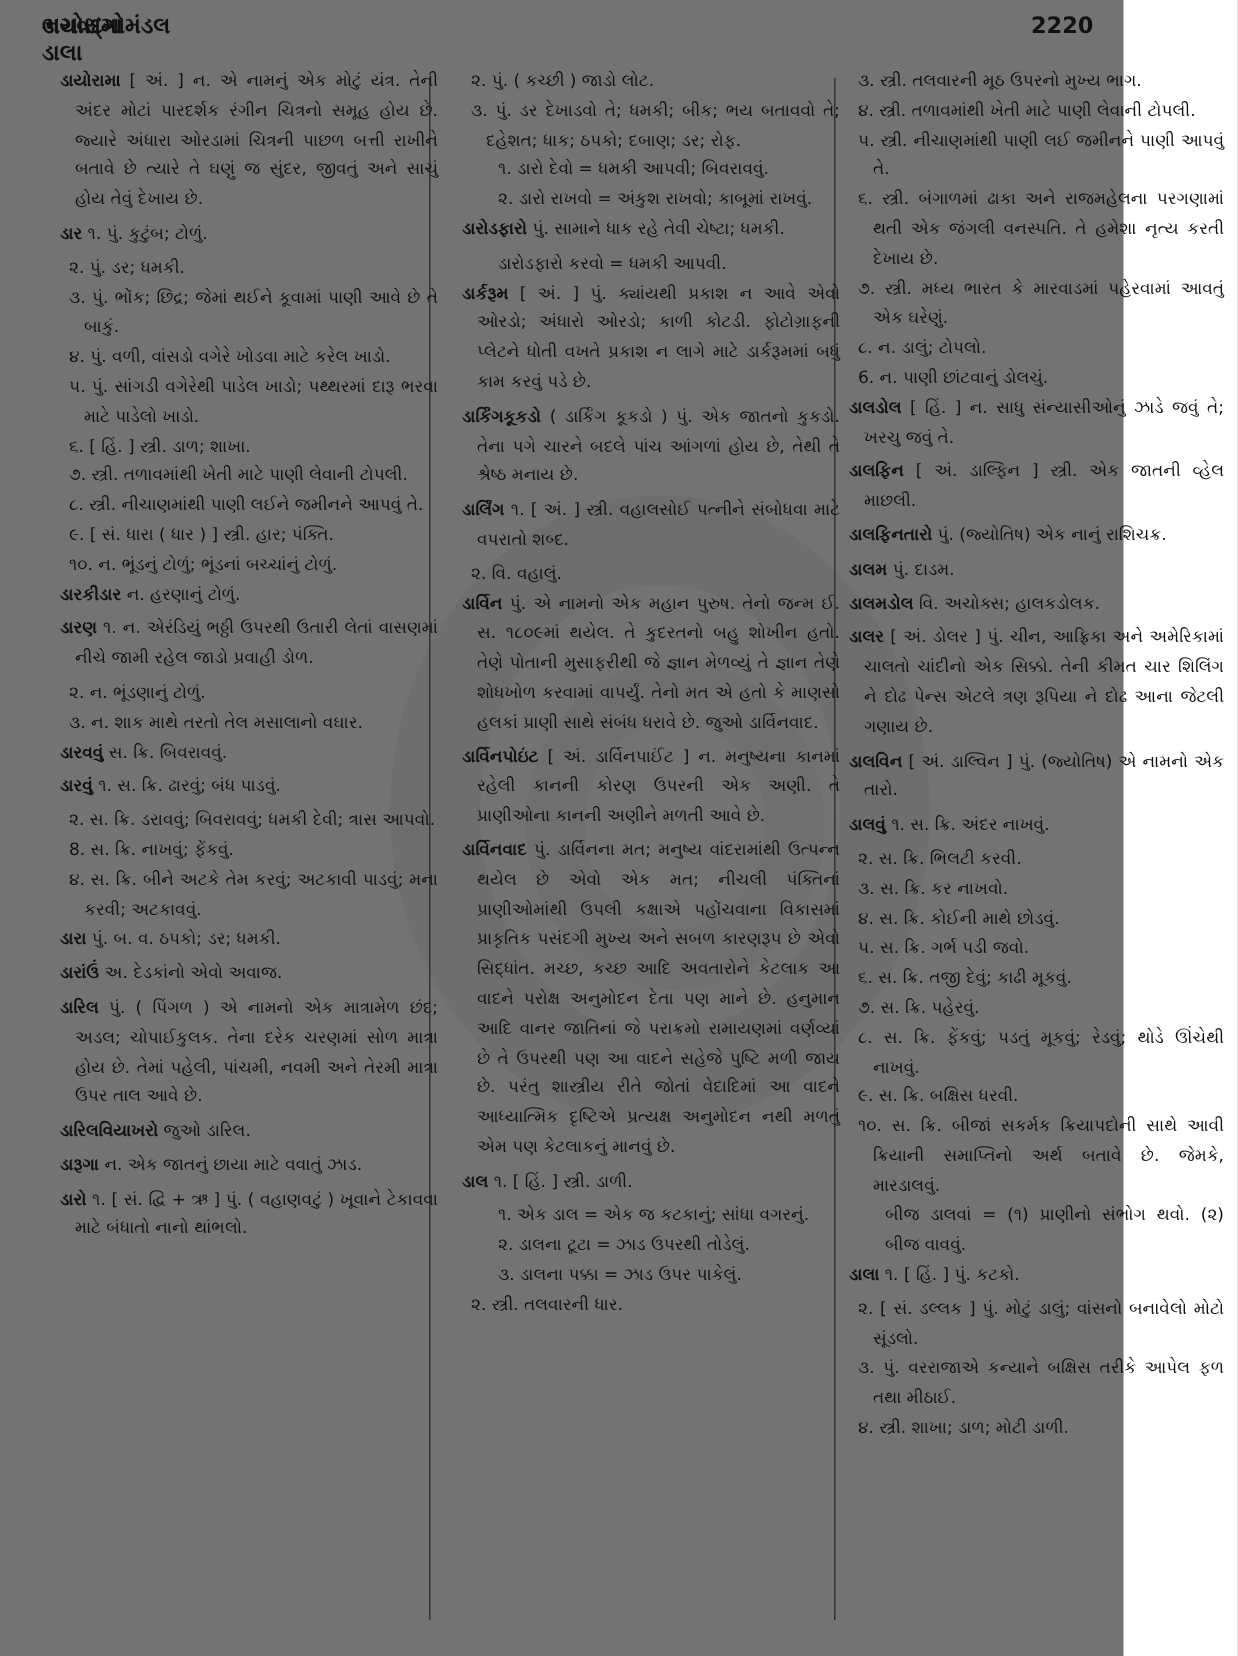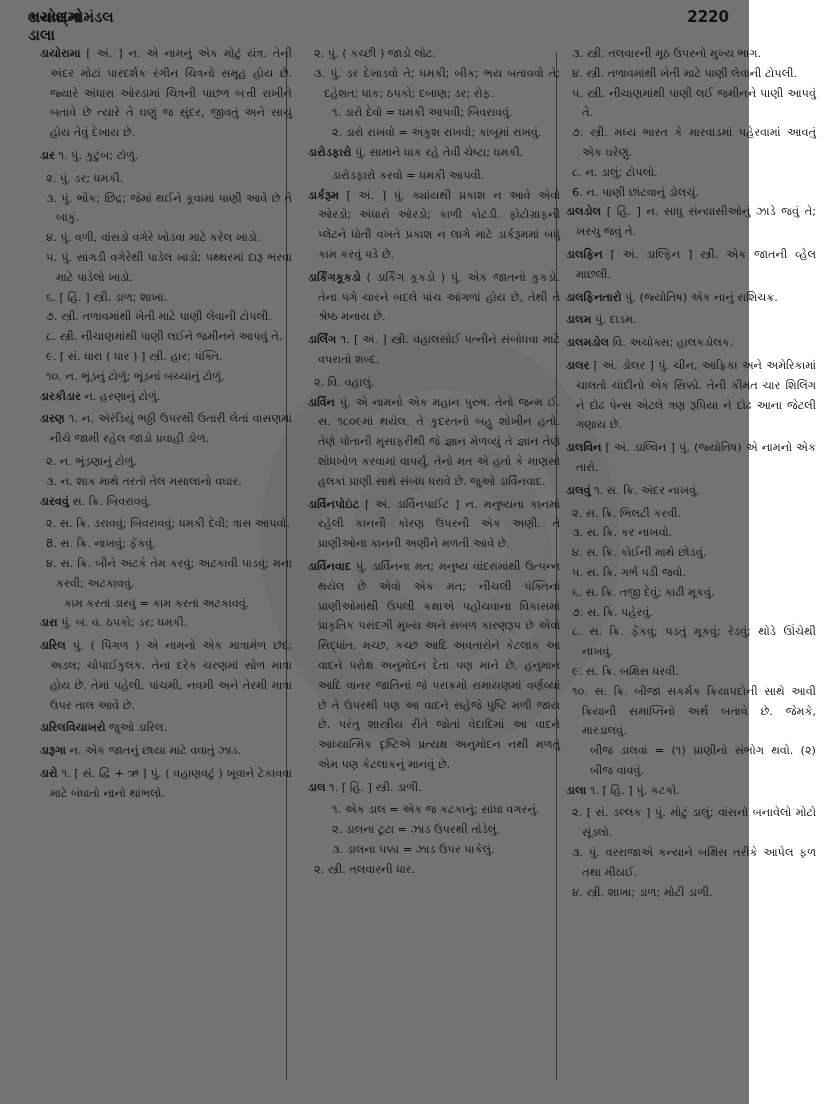--- a/index.html
+++ b/index.html
@@ -54,25 +54,26 @@
       <div class="sub">૬. [ હિં. ] સ્ત્રી. ડાળ; શાખા.</div>
       <div class="sub">૭. સ્ત્રી. તળાવમાંથી ખેતી માટે પાણી લેવાની ટોપલી.</div>
       <div class="sub">૮. સ્ત્રી. નીચાણમાંથી પાણી લઈને જમીનને આપવું તે.</div>
       <div class="sub">૯. [ સં. ધારા ( ધાર ) ] સ્ત્રી. હાર; પંક્તિ.</div>
       <div class="sub">૧૦. ન. ભૂંડનું ટોળું; ભૂંડનાં બચ્ચાંનું ટોળું.</div>
       <div class="entry"><span class="hw">ડારકીડાર</span><span> ન. હરણાનું ટોળું.</span></div>
       <div class="entry"><span class="hw">ડારણ</span><span> ૧. ન. એરંડિયું ભઠ્ઠી ઉપરથી ઉતારી લેતાં વાસણમાં નીચે જામી રહેલ જાડો પ્રવાહી ડોળ.</span></div>
       <div class="sub">૨. ન. ભૂંડણાનું ટોળું.</div>
       <div class="sub">૩. ન. શાક માથે તરતો તેલ મસાલાનો વઘાર.</div>
       <div class="entry"><span class="hw">ડારવવું</span><span> સ. ક્રિ. બિવરાવવું.</span></div>
+      <div class="entry"><span class="hw">ડારવું</span><span> ૧. સ. ક્રિ. ઢારવું; બંધ પાડવું.</span></div>
       <div class="sub">૨. સ. ક્રિ. ડરાવવું; બિવરાવવું; ધમકી દેવી; ત્રાસ આપવો.</div>
       <div class="sub">8. સ. ક્રિ. નાખવું; ફેંકવું.</div>
       <div class="sub">૪. સ. ક્રિ. બીને અટકે તેમ કરવું; અટકાવી પાડવું; મના કરવી; અટકાવવું.</div>
-      <div class="phrase">કામ કરતાં ડારવું = કામ કરતાં અટકાવવું.</div>
       <div class="entry"><span class="hw">ડારા</span><span> પું. બ. વ. ઠપકો; ડર; ધમકી.</span></div>
+      <div class="entry"><span class="hw">ડારાંઉં</span><span> અ. દેડકાંનો એવો અવાજ.</span></div>
       <div class="entry"><span class="hw">ડારિલ</span><span> પું. ( પિંગળ ) એ નામનો એક માત્રામેળ છંદ; અડલ; ચોપાઈકુલક. તેના દરેક ચરણમાં સોળ માત્રા હોય છે. તેમાં પહેલી, પાંચમી, નવમી અને તેરમી માત્રા ઉપર તાલ આવે છે.</span></div>
       <div class="entry"><span class="hw">ડારિલવિયાખરો</span><span> જુઓ ડારિલ.</span></div>
       <div class="entry"><span class="hw">ડારૂગા</span><span> ન. એક જાતનું છાયા માટે વવાતું ઝાડ.</span></div>
       <div class="entry"><span class="hw">ડારો</span><span> ૧. [ સં. દ્વિ + ઋ ] પું. ( વહાણવટું ) ખૂવાને ટેકાવવા માટે બંધાતો નાનો થાંભલો.</span></div>
     </div>
   <div class="col c2" id="col1">
       <div class="sub">૨. પું. ( કચ્છી ) જાડો લોટ.</div>
       <div class="sub">૩. પું. ડર દેખાડવો તે; ધમકી; બીક; ભય બતાવવો તે; દહેશત; ધાક; ઠપકો; દબાણ; ડર; રોફ.</div>
       <div class="phrase">૧. ડારો દેવો = ધમકી આપવી; બિવરાવવું.</div>
       <div class="phrase">૨. ડારો રાખવો = અંકુશ રાખવો; કાબૂમાં રાખવું.</div>
@@ -88,20 +89,21 @@
       <div class="entry"><span class="hw">ડાલ</span><span> ૧. [ હિં. ] સ્ત્રી. ડાળી.</span></div>
       <div class="phrase">૧. એક ડાલ = એક જ કટકાનું; સાંધા વગરનું.</div>
       <div class="phrase">૨. ડાલના ટૂટા = ઝાડ ઉપરથી તોડેલું.</div>
       <div class="phrase">૩. ડાલના પક્કા = ઝાડ ઉપર પાકેલું.</div>
       <div class="sub">૨. સ્ત્રી. તલવારની ધાર.</div>
     </div>
   <div class="col c3" id="col2">
       <div class="sub">૩. સ્ત્રી. તલવારની મૂઠ ઉપરનો મુખ્ય ભાગ.</div>
       <div class="sub">૪. સ્ત્રી. તળાવમાંથી ખેતી માટે પાણી લેવાની ટોપલી.</div>
       <div class="sub">૫. સ્ત્રી. નીચાણમાંથી પાણી લઈ જમીનને પાણી આપવું તે.</div>
+      <div class="sub">૬. સ્ત્રી. બંગાળમાં ઢાકા અને રાજમહેલના પરગણામાં થતી એક જંગલી વનસ્પતિ. તે હમેશા નૃત્ય કરતી દેખાય છે.</div>
       <div class="sub">૭. સ્ત્રી. મધ્ય ભારત કે મારવાડમાં પહેરવામાં આવતું એક ઘરેણું.</div>
       <div class="sub">૮. ન. ડાલું; ટોપલો.</div>
       <div class="sub">6. ન. પાણી છાંટવાનું ડોલચું.</div>
       <div class="entry"><span class="hw">ડાલડોલ</span><span> [ હિં. ] ન. સાધુ સંન્યાસીઓનું ઝાડે જવું તે; ખરચુ જવું તે.</span></div>
       <div class="entry"><span class="hw">ડાલફિન</span><span> [ અં. ડાલ્ફિન ] સ્ત્રી. એક જાતની વ્હેલ માછલી.</span></div>
       <div class="entry"><span class="hw">ડાલફિનતારો</span><span> પું. (જ્યોતિષ) એક નાનું રાશિચક્ર.</span></div>
       <div class="entry"><span class="hw">ડાલમ</span><span> પું. દાડમ.</span></div>
       <div class="entry"><span class="hw">ડાલમડોલ</span><span> વિ. અચોક્સ; હાલકડોલક.</span></div>
       <div class="entry"><span class="hw">ડાલર</span><span> [ અં. ડોલર ] પું. ચીન, આફ્રિકા અને અમેરિકામાં ચાલતો ચાંદીનો એક સિક્કો. તેની કીમત ચાર શિલિંગ ને દોઢ પેન્સ એટલે ત્રણ રૂપિયા ને દોઢ આના જેટલી ગણાય છે.</span></div>
       <div class="entry"><span class="hw">ડાલવિન</span><span> [ અં. ડાલ્વિન ] પું. (જ્યોતિષ) એ નામનો એક તારો.</span></div>

